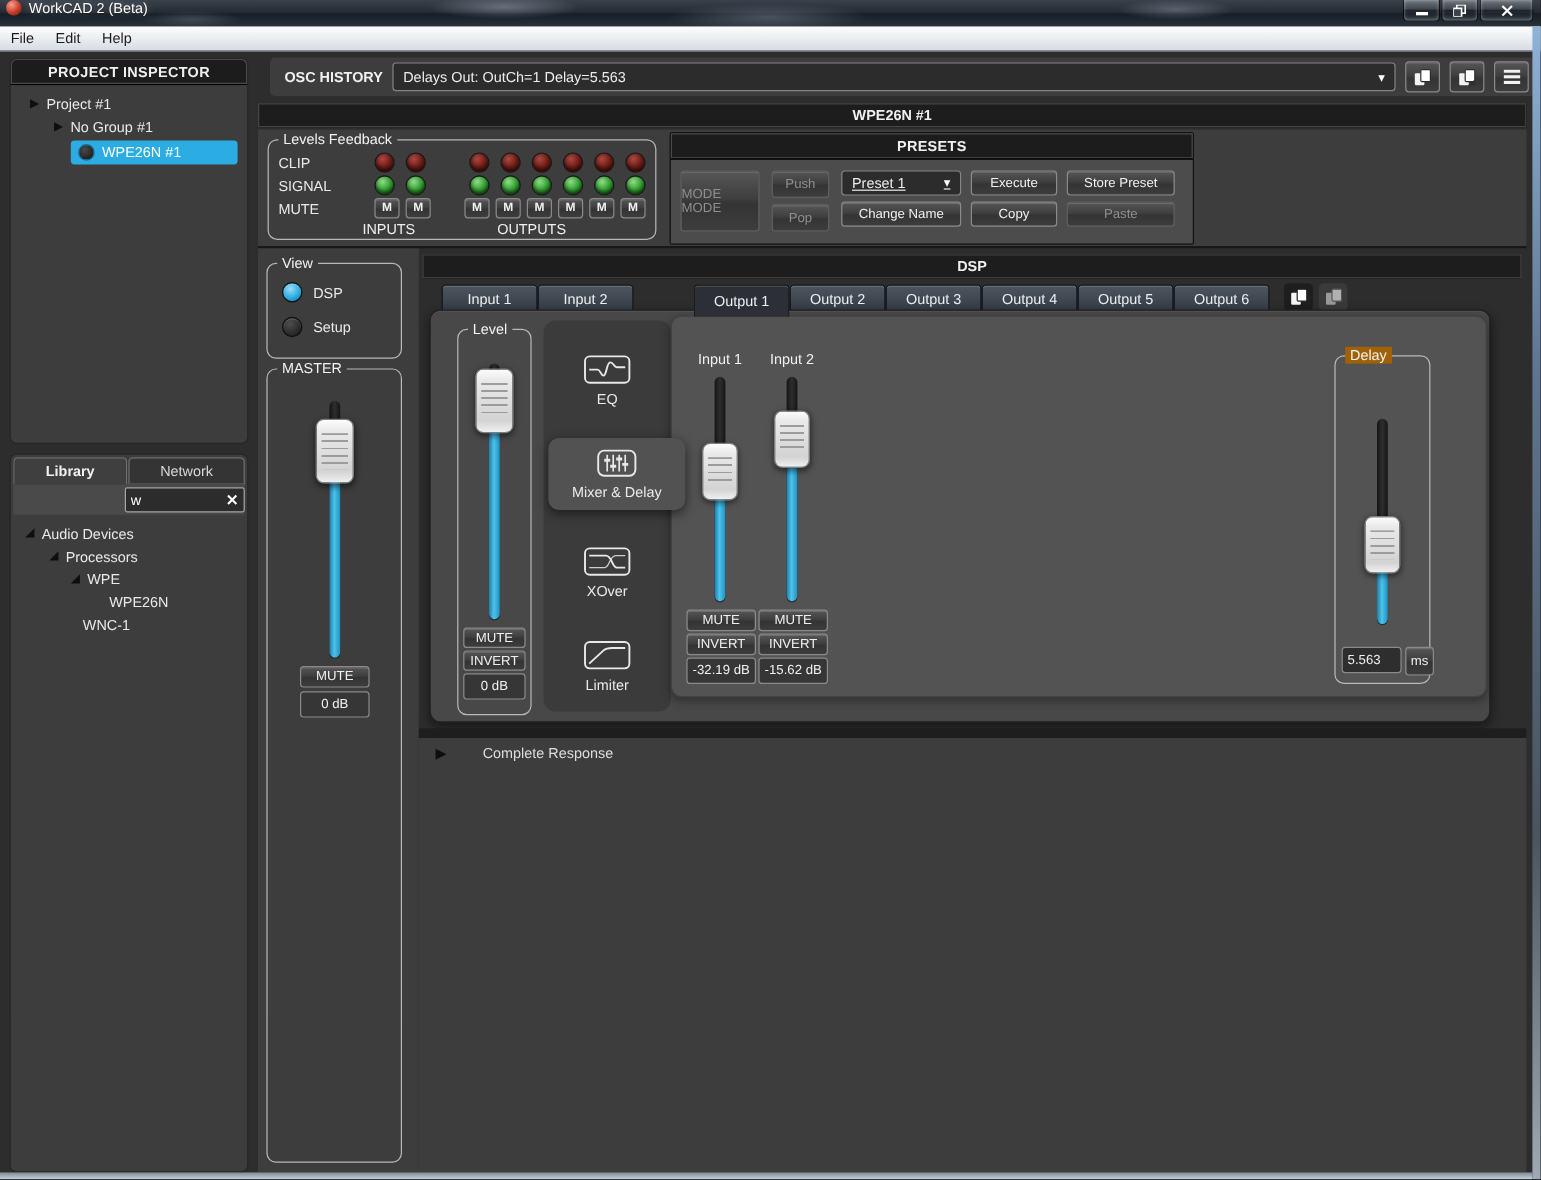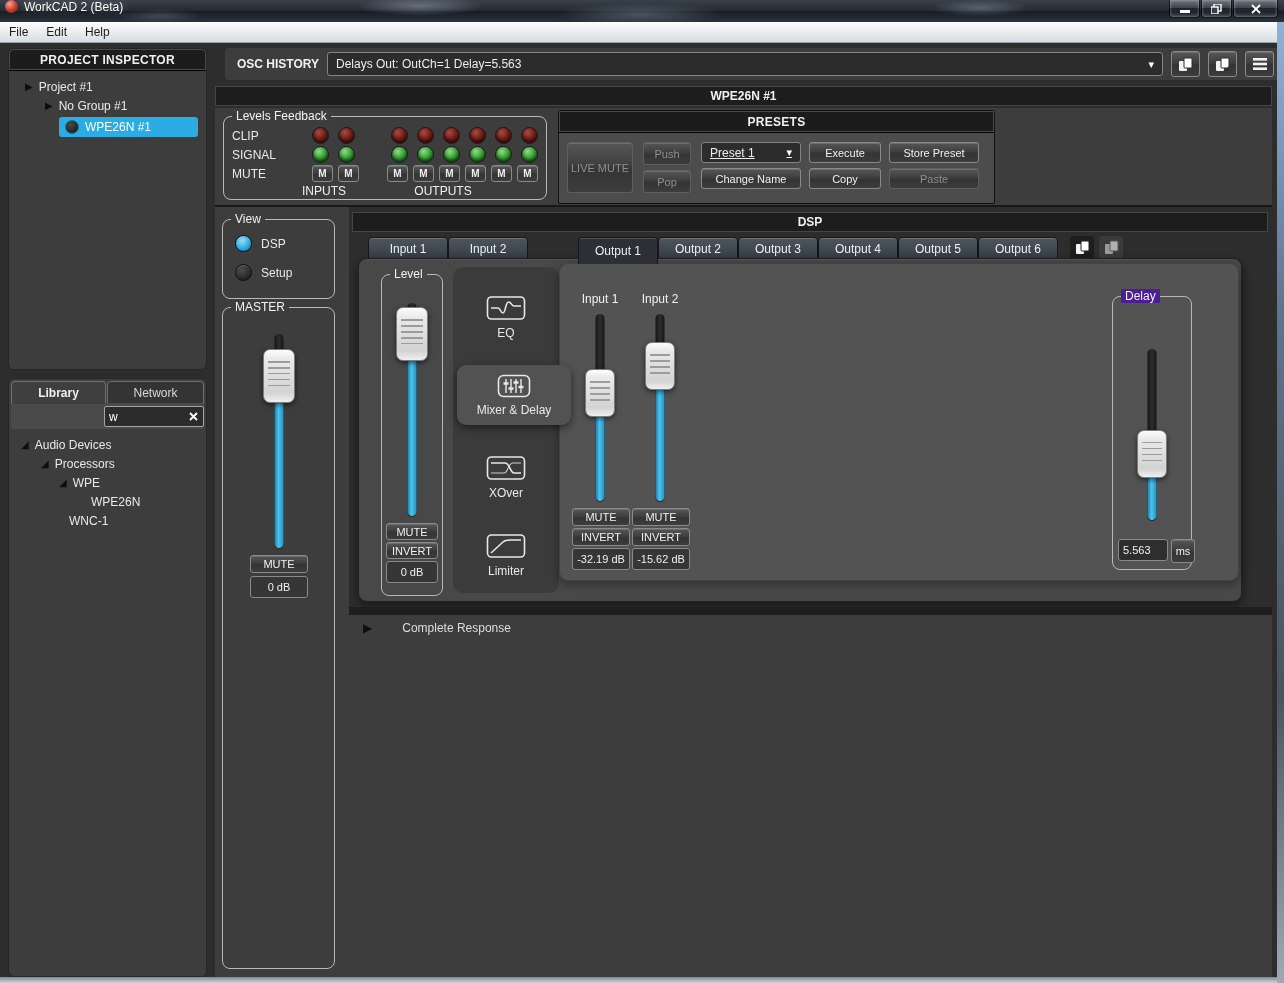--- a/index.html
+++ b/index.html
@@ -109,21 +109,21 @@
   .tab.active{background:#2c3036;height:26px;z-index:2;border-bottom:none;}
   .main-panel{position:absolute;left:143px;top:172px;width:882px;height:342px;background:#484848;
     border:1px solid #222;border-radius:9px;box-shadow:0 4px 10px rgba(0,0,0,.45),inset 0 1px 0 rgba(255,255,255,.05);}
   .main-panel .gb>.legend{background:#484848;}
   .side-tabs{position:absolute;left:94px;top:8px;width:106px;height:326px;background:#3b3b3b;border-radius:10px;}
   .side-tab{position:absolute;left:0;right:0;display:flex;flex-direction:column;align-items:center;justify-content:center;gap:5px;
     color:#eaeaea;font-size:12px;}
   .side-tab.active{left:4px;right:-12px;background:#525252;border-radius:9px;box-shadow:0 3px 9px rgba(0,0,0,.5);z-index:3;}
   .inner-panel{position:absolute;left:200px;top:4px;width:678px;height:316px;background:#535353;
     border:1px solid #434343;border-radius:9px;box-shadow:0 3px 8px rgba(0,0,0,.35);z-index:1;}
-  .inner-panel .gb>.legend{background:#4c1d95;}
+  .inner-panel .gb>.legend{background:#a16207;}
   .chan{position:absolute;top:28px;width:56px;}
   .chan .clabel{position:absolute;top:0;left:0;right:0;text-align:center;font-size:12px;}
   .chan .fader{left:0;right:0;top:22px;height:188px;}
   .resp-sep{position:absolute;left:134px;top:521px;width:923px;height:8px;background:#1e1e1e;}
   .resp{position:absolute;left:134px;top:529px;width:923px;height:362px;background:#3d3d3d;}
   .resp-hdr{display:flex;align-items:center;gap:30px;padding:6px 0 0 14px;}
 
   svg{display:block;}
 </style>
 </head>
@@ -303,21 +303,21 @@
             <span style="width:52px;text-align:center;">INPUTS</span>
             <span style="width:18px;"></span>
             <span style="width:150px;text-align:center;">OUTPUTS</span>
           </div>
         </div>
       </div>
 
       <div style="position:absolute;left:343px;top:2px;width:435px;height:92px;background:#4c4c4c;border:1px solid #111;border-radius:2px;">
         <div class="panel-hdr" style="border-radius:0;">PRESETS</div>
         <div style="display:flex;gap:10px;padding:9px 8px;align-items:stretch;">
-          <div class="btn disabled" style="width:64px;">LIVE MUTE</div>
+          <div class="btn disabled" style="width:64px;">MODE MODE</div>
           <div style="display:flex;flex-direction:column;gap:5px;width:48px;">
             <div class="btn disabled" style="height:21px;">Push</div>
             <div class="btn disabled" style="height:21px;">Pop</div>
           </div>
           <div style="display:grid;grid-template-columns:100px 72px 90px;grid-auto-rows:21px;gap:5px 8px;">
             <div class="combo" style="height:19px;text-decoration:underline;">
               <span>Preset 1</span>
               <span class="chev">▾</span>
             </div>
             <div class="btn">Execute</div>

